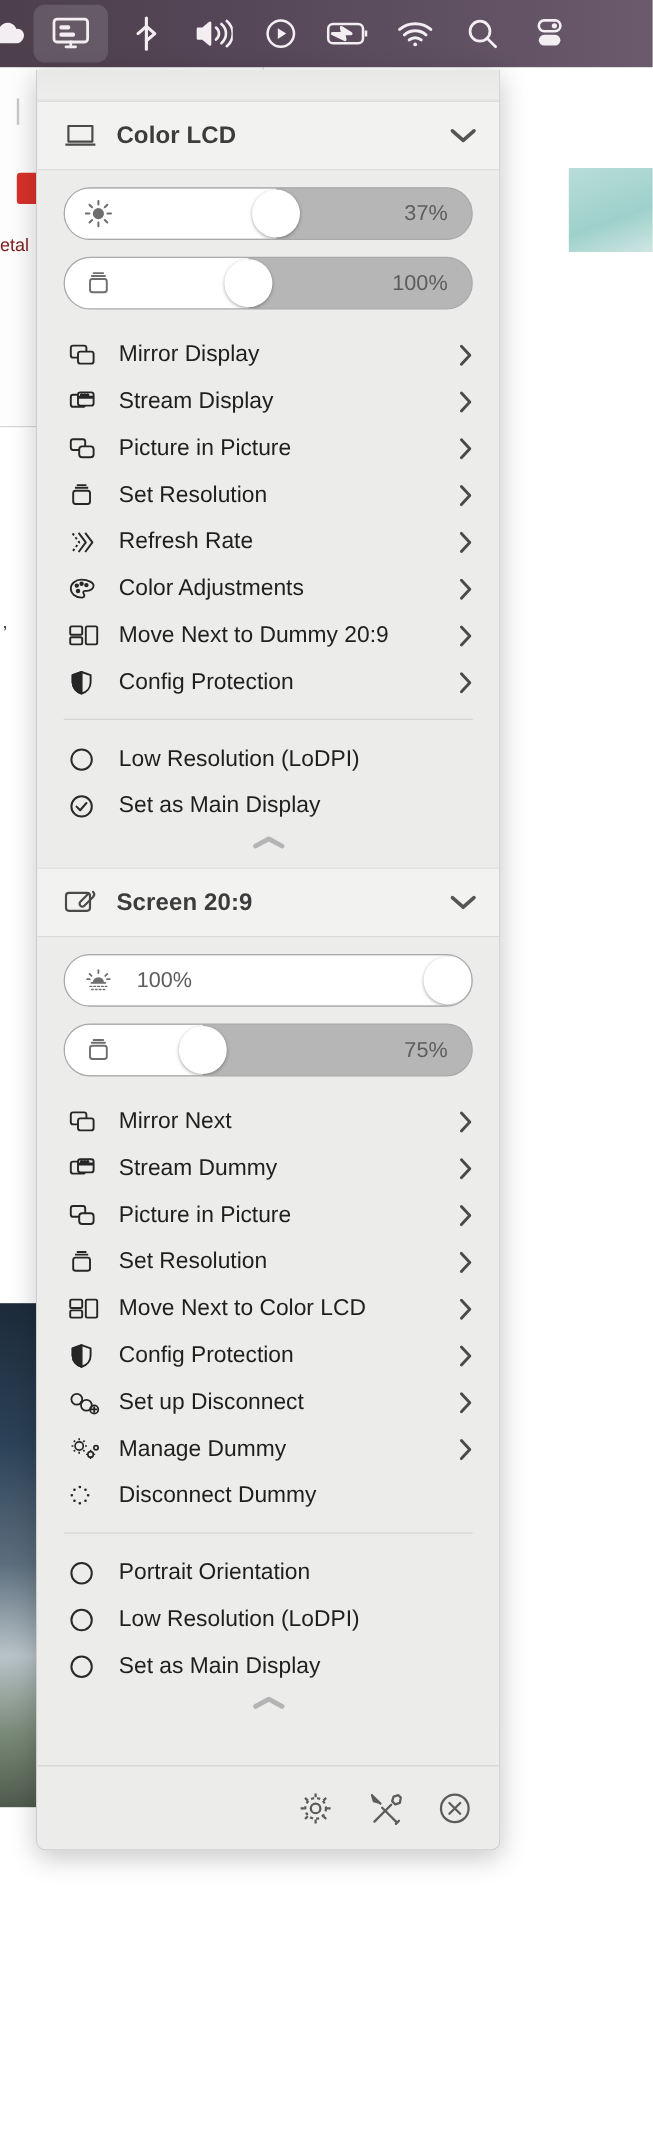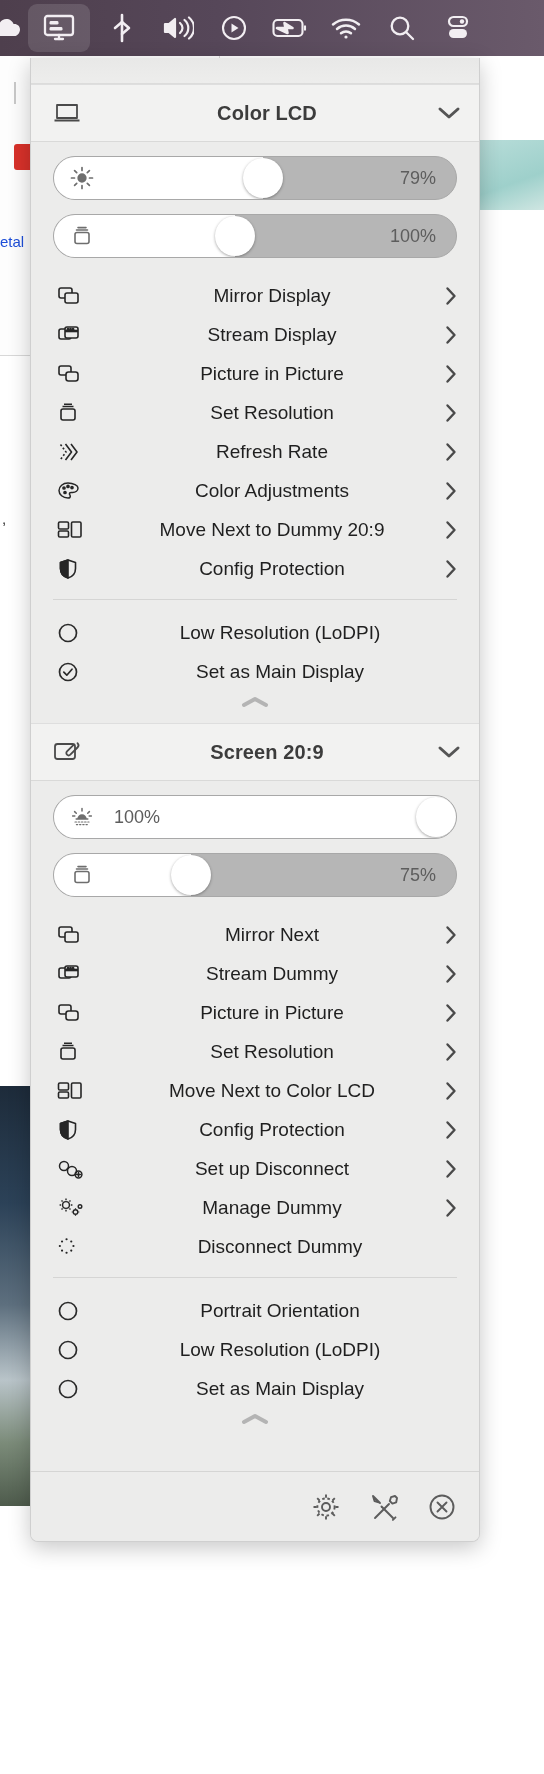--- a/index.html
+++ b/index.html
@@ -27,21 +27,21 @@
   .desktop-sidebar-line {
     position: absolute; left: 14px; top: 26px;
     width: 2px; height: 22px; background: #c9c9c9;
   }
   .desktop-redicon {
     position: absolute; left: 14px; top: 88px;
     width: 22px; height: 26px; background: #d8312a; border-radius: 3px;
   }
   .desktop-text {
     position: absolute; left: 0px; top: 140px;
-    font-size: 15px; color: #1d4ed8; margin-top: 37px;
+    font-size: 15px; color: #7f1d1d;
   }
   .desktop-text2 {
     position: absolute; left: 2px; top: 510px;
     font-size: 15px; color: #2b2b2b;
   }
   .desktop-map {
     position: absolute; right: 0; top: 140px; width: 70px; height: 70px;
     background: linear-gradient(160deg,#b8ddd9 0%, #9ed0cb 60%, #cfe6e2 100%);
   }
   .desktop-photo {
@@ -72,28 +72,27 @@
     border-radius: 9px;
     width: 62px; height: 48px;
     margin: 0 4px;
   }
   .mb-item svg { display: block; }
 
   
   .panel {
     position: absolute;
     left: 30px; top: 58px;
-    width: 450px; height: 1484px;
+    width: 387px; height: 1484px;
     background: #ececeb;
     border: 1px solid #cfcfcf;
     border-top: none;
     border-radius: 0 0 8px 8px;
     box-shadow: 0 6px 22px rgba(0,0,0,0.22);
     overflow: hidden;
-    text-align: center;
   }
 
   .panel-topstrip {
     height: 26px;
     background: linear-gradient(180deg,#e8e8e7 0%, #ededec 100%);
     border-bottom: 1px solid #dcdcdb;
   }
 
   
   .sec-header {
@@ -334,21 +333,21 @@
         <div class="slider-wrap">
           <div class="slider">
             <div class="fill" style="width:52%;"></div>
             <span class="s-icon">
               <svg width="24" height="24" viewBox="0 0 24 24" fill="none" stroke="currentColor" stroke-width="1.7" stroke-linecap="round">
                 <circle cx="12" cy="12" r="3.8" fill="currentColor"></circle>
                 <path d="M12 1.5v3M12 19.5v3M1.5 12h3M19.5 12h3M4.6 4.6l2.1 2.1M17.3 17.3l2.1 2.1M19.4 4.6l-2.1 2.1M6.7 17.3l-2.1 2.1"></path>
               </svg>
             </span>
             <div class="thumb" style="left:52%;"></div>
-            <span class="s-val-right">79%</span>
+            <span class="s-val-right">37%</span>
           </div>
         </div>
 
         <div class="slider-wrap">
           <div class="slider">
             <div class="fill" style="width:45%;"></div>
             <span class="s-icon">
               <svg width="24" height="24" viewBox="0 0 24 24" fill="none" stroke="currentColor" stroke-width="1.6" stroke-linecap="round">
                 <rect x="5" y="8.5" width="14" height="11" rx="2"></rect>
                 <path d="M6.5 6h11M8 3.6h8"></path>

